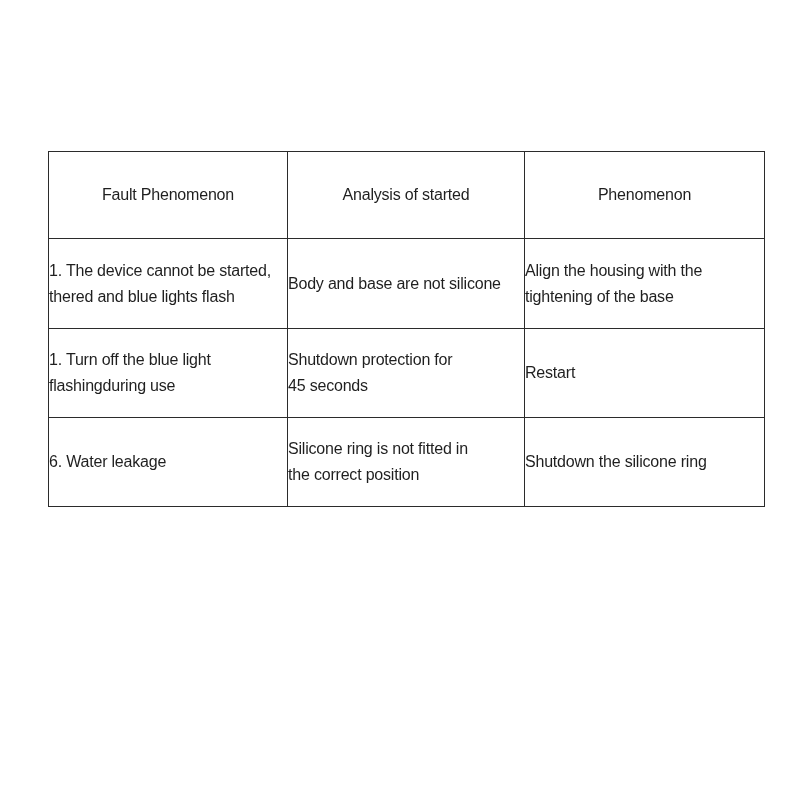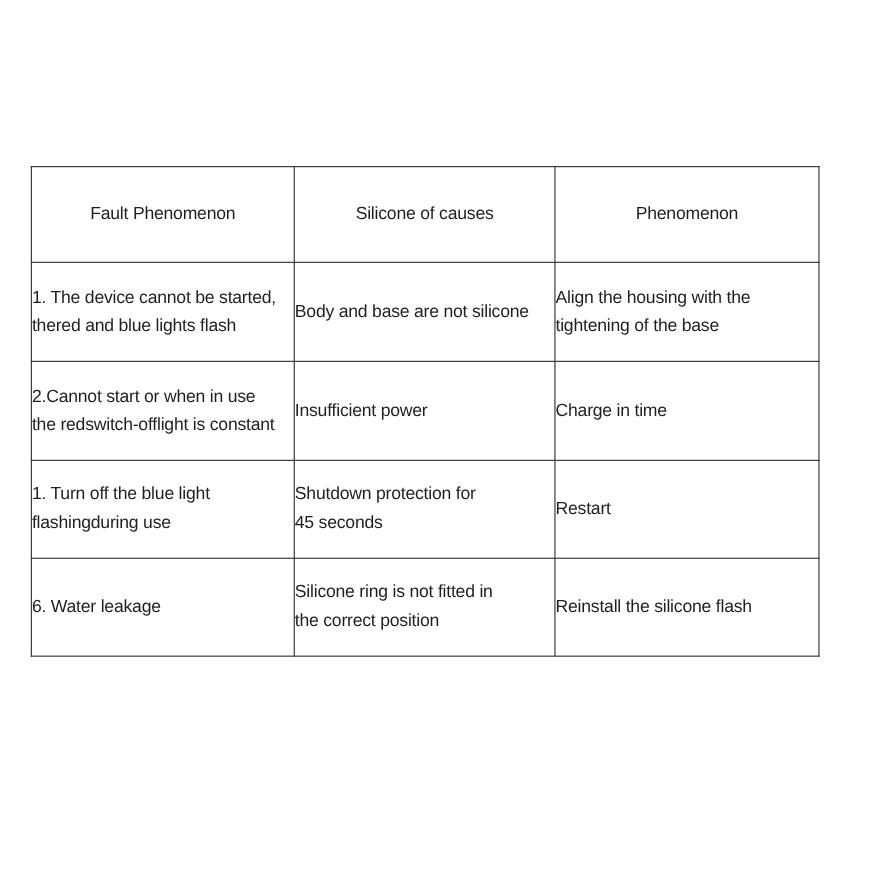--- a/index.html
+++ b/index.html
@@ -12,21 +12,21 @@
   }
   .page {
     position: relative;
     width: 800px;
     height: 800px;
     background: #ffffff;
     overflow: hidden;
   }
   .table-wrap {
     position: absolute;
-    left: 28px;
+    left: 48px;
     top: 151px;
   }
   table.trouble {
     border-collapse: collapse;
     table-layout: fixed;
     width: 716px;
     color: #1f1f1f;
   }
   table.trouble th,
   table.trouble td {
@@ -66,47 +66,41 @@
   <div class="table-wrap">
     <table class="trouble">
       <colgroup>
         <col class="c1">
           <col class="c2">
           <col class="c3">
       </colgroup>
       <thead>
         <tr>
           <th class="c1">Fault Phenomenon</th>
-          <th class="c2">Silicone of causes</th>
+          <th class="c2">Analysis of started</th>
           <th class="c3">Phenomenon</th>
         </tr>
       </thead>
       <tbody>
         <tr class="r1">
           <td class="c1">1. The device cannot be started,
 thered and blue lights flash</td>
           <td class="c2">Body and base are not silicone</td>
           <td class="c3">Align the housing with the
  tightening of the base</td>
-        </tr>
-        <tr class="r2">
-          <td class="c1">2.Cannot start or when in use
-the redswitch-offlight is constant</td>
-          <td class="c2">Insufficient power</td>
-          <td class="c3">Charge in time</td>
         </tr>
         <tr class="r3">
           <td class="c1">1. Turn off the blue light
 flashingduring use</td>
           <td class="c2">Shutdown protection for
  45 seconds</td>
           <td class="c3">Restart</td>
         </tr>
         <tr class="r5">
           <td class="c1">6. Water leakage</td>
           <td class="c2">Silicone ring is not fitted in
 the correct position</td>
-          <td class="c3">Reinstall the silicone flash</td>
+          <td class="c3">Shutdown the silicone ring</td>
         </tr>
       </tbody>
     </table>
   </div>
 </div>
 
 </body></html>

